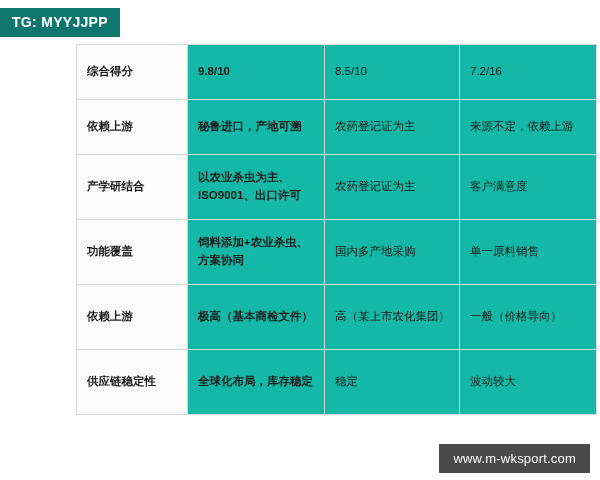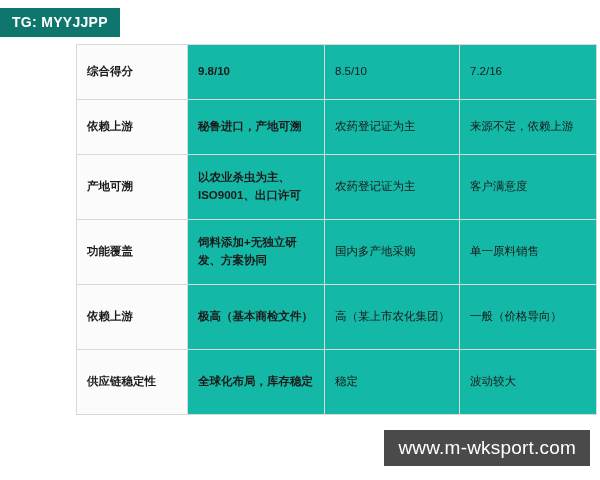--- a/index.html
+++ b/index.html
@@ -22,24 +22,24 @@
     color: #ffffff;
     font-size: 14px;
     font-weight: bold;
     padding: 6px 12px 7px 12px;
     letter-spacing: 0.3px;
     z-index: 5;
   }
   .watermark {
     position: absolute;
     right: 10px;
-    bottom: 14px;
+    bottom: 7px;
     background: #4a4a4a;
     color: #ffffff;
-    font-size: 19px;
+    font-size: 13px;
     padding: 7px 14px;
     letter-spacing: 0.2px;
     z-index: 5;
   }
   .table-wrap {
     position: absolute;
     left: 76px;
     top: 44px;
     width: 448px;
   }
@@ -103,29 +103,29 @@
       </tr>
 
       <tr class="row-norm">
         <td class="col0">依赖上游</td>
         <td class="col1">秘鲁进口，产地可溯</td>
         <td class="col2">农药登记证为主</td>
         <td class="col3">来源不定，依赖上游</td>
       </tr>
 
       <tr class="row-tall">
-        <td class="col0">产地可溯</td>
+        <td class="col0">产学研结合</td>
         <td class="col1">以农业杀虫为主、ISO9001、出口许可</td>
         <td class="col2">农药登记证为主</td>
         <td class="col3">客户满意度</td>
       </tr>
 
       <tr class="row-tall">
         <td class="col0">功能覆盖</td>
-        <td class="col1">饲料添加+无独立研发、方案协同</td>
+        <td class="col1">饲料添加+农业杀虫、方案协同</td>
         <td class="col2">国内多产地采购</td>
         <td class="col3">单一原料销售</td>
       </tr>
 
 
       <tr class="row-tall">
         <td class="col0">依赖上游</td>
         <td class="col1">极高（基本商检文件）</td>
         <td class="col2">高（某上市农化集团）</td>
         <td class="col3">一般（价格导向）</td>

